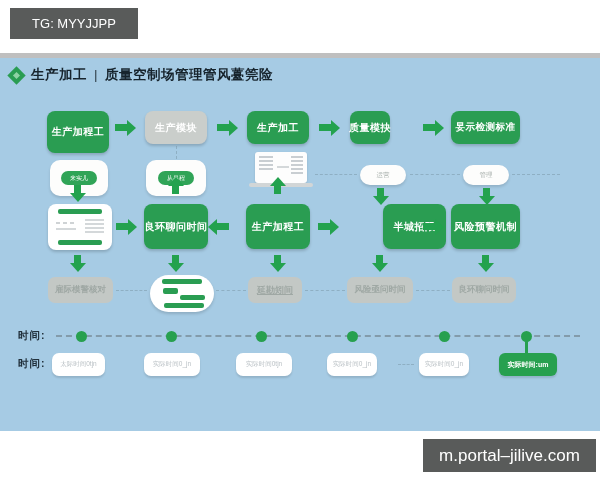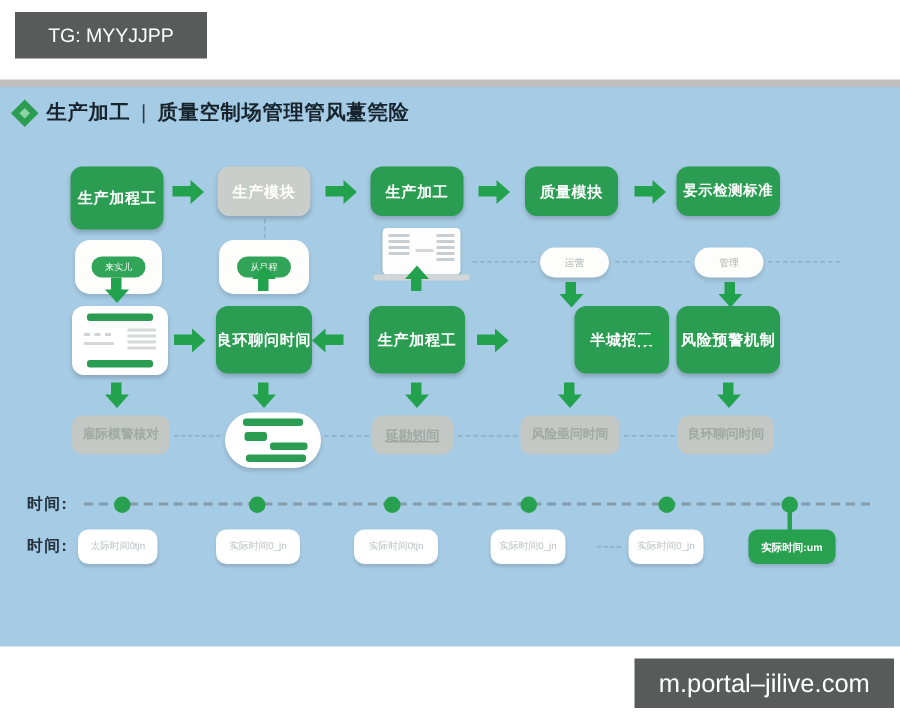--- a/index.html
+++ b/index.html
@@ -91,21 +91,21 @@
 <div id="title-diamond" class="abs">
     <i></i>
   </div>
 <div id="title" class="abs">
   <span>生产加工</span><span class="sep">|</span><span>质量空制场管理管风薹筦险</span>
 </div>
 
 <div class="gbox" style="left:47px;top:111px;width:62px;height:42px;">生产加程工</div>
 <div class="gbox graybox" style="left:145px;top:111px;width:62px;height:33px;">生产模块</div>
 <div class="gbox" style="left:247px;top:111px;width:62px;height:33px;">生产加工</div>
-<div class="gbox" style="left:350px;top:111px;width:62px;height:33px;">质量模抉</div>
+<div class="gbox" style="left:350px;top:111px;width:40px;height:33px;">质量模抉</div>
 <div class="gbox" style="left:451px;top:111px;width:69px;height:33px;font-size:9.5px;">妟示检测标准</div>
 
 <span class="ar-r" style="left:115px;top:124px;"></span>
 <span class="ar-r" style="left:217px;top:124px;"></span>
 <span class="ar-r" style="left:319px;top:124px;"></span>
 <span class="ar-r" style="left:423px;top:124px;"></span>
 
 <div class="wpill" style="left:50px;top:160px;width:58px;height:36px;">
   <span class="chip">来实儿</span>
 </div>

